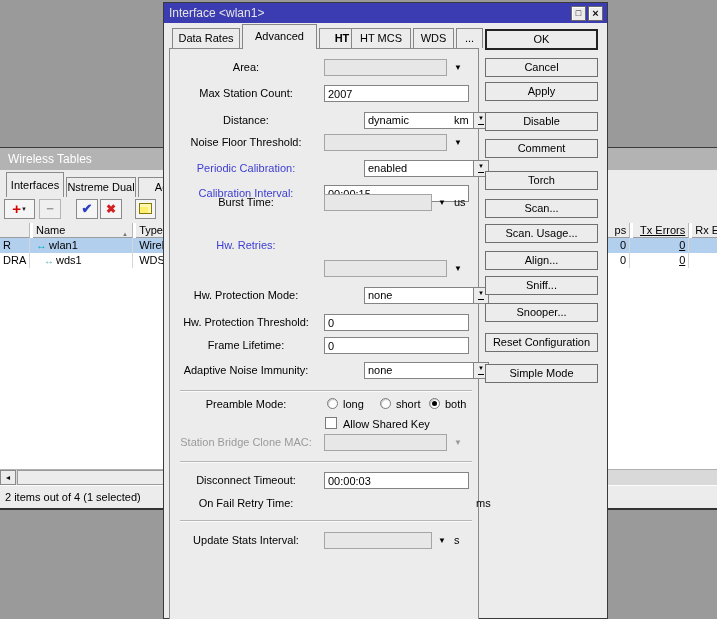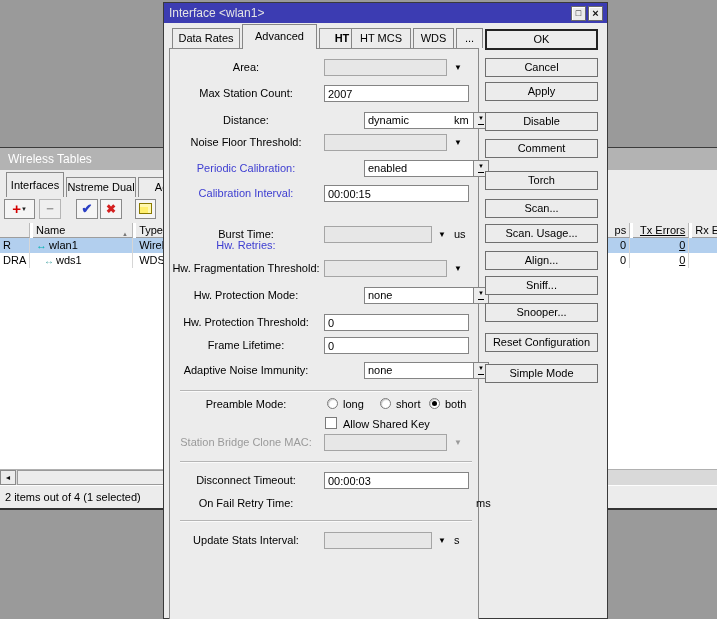--- a/index.html
+++ b/index.html
@@ -212,33 +212,32 @@
             <span class="arr">▼</span>
           </span>
       </span>
     </div>
 
     <div class="frow" style="top:136px">
       <span class="flab blue">Calibration Interval:</span>
       <input class="tin" value="00:00:15" style="">
     </div>
 
-    <div class="frow" style="top:177px">
+    <div class="frow" style="top:145px">
       <span class="flab">Burst Time:</span>
       <span class="gfld w-short"></span>
       <span class="garr" style="left:268px">▼</span>
       <span class="unit">us</span>
     </div>
 
     <div class="frow" style="top:188px">
       <span class="flab blue">Hw. Retries:</span>
     </div>
 
     <div class="frow" style="top:211px">
-      <span class="flab">Hw. Fragmentation Threshold:</span>
       <span class="gfld w-full"></span>
       <span class="garr" style="left:284px">▼</span>
     </div>
 
     <div class="frow" style="top:238px">
       <span class="flab">Hw. Protection Mode:</span>
       <span class="wcombo">
         <span class="cval">none</span>
         <span class="cbtn">
             <span class="arr">▼</span>

